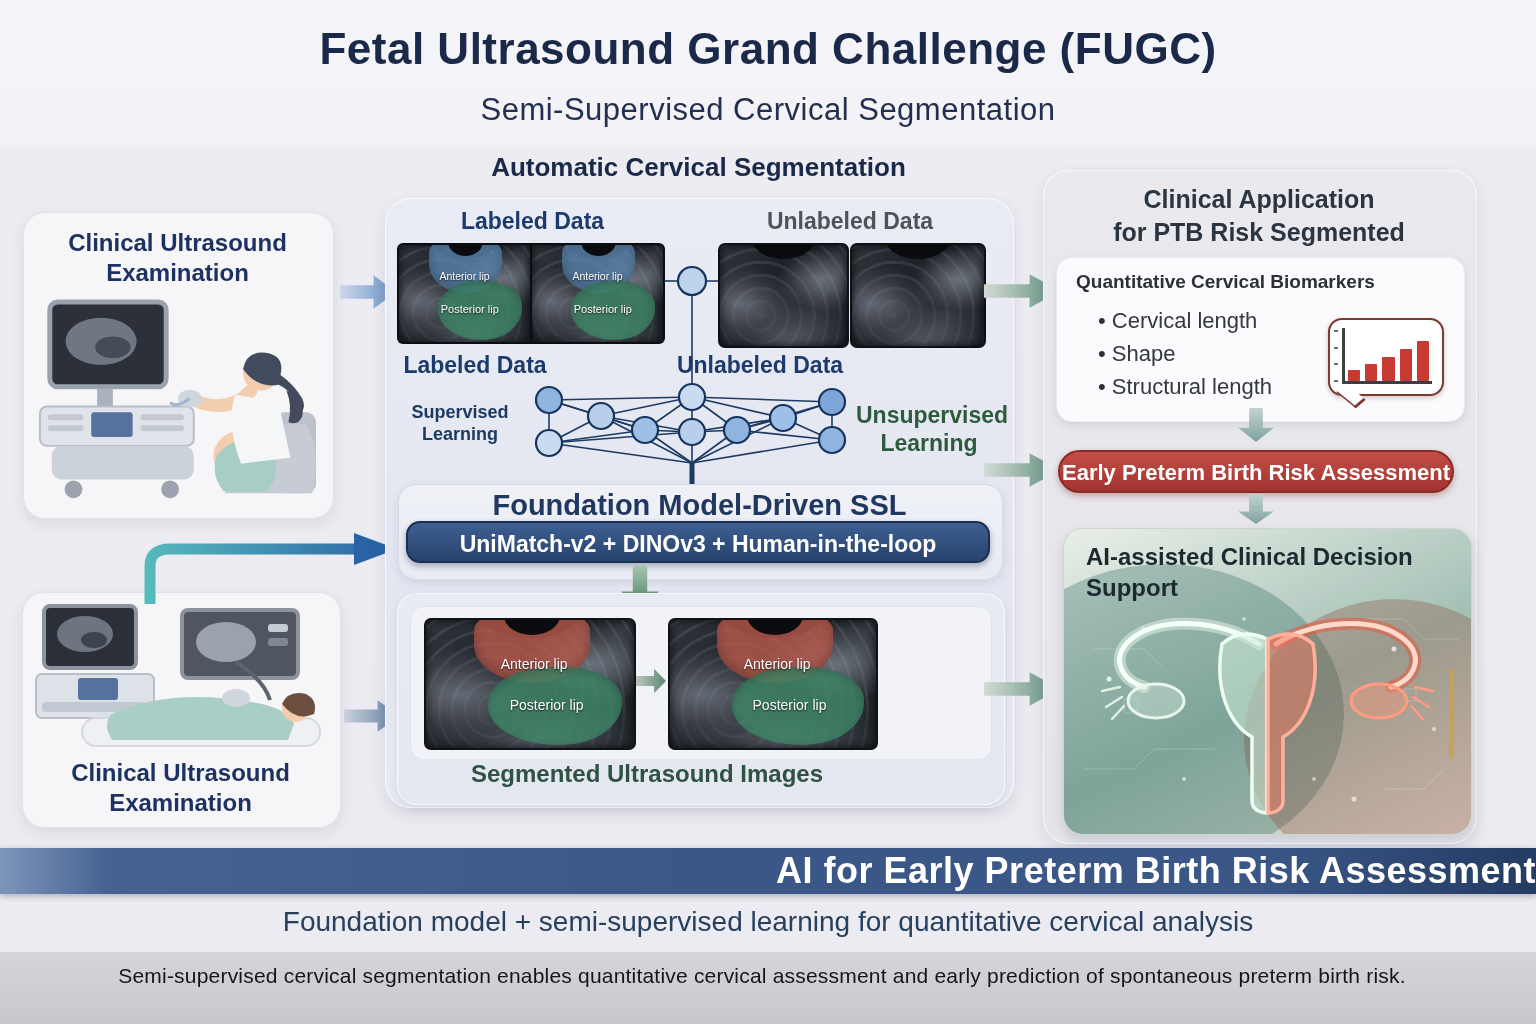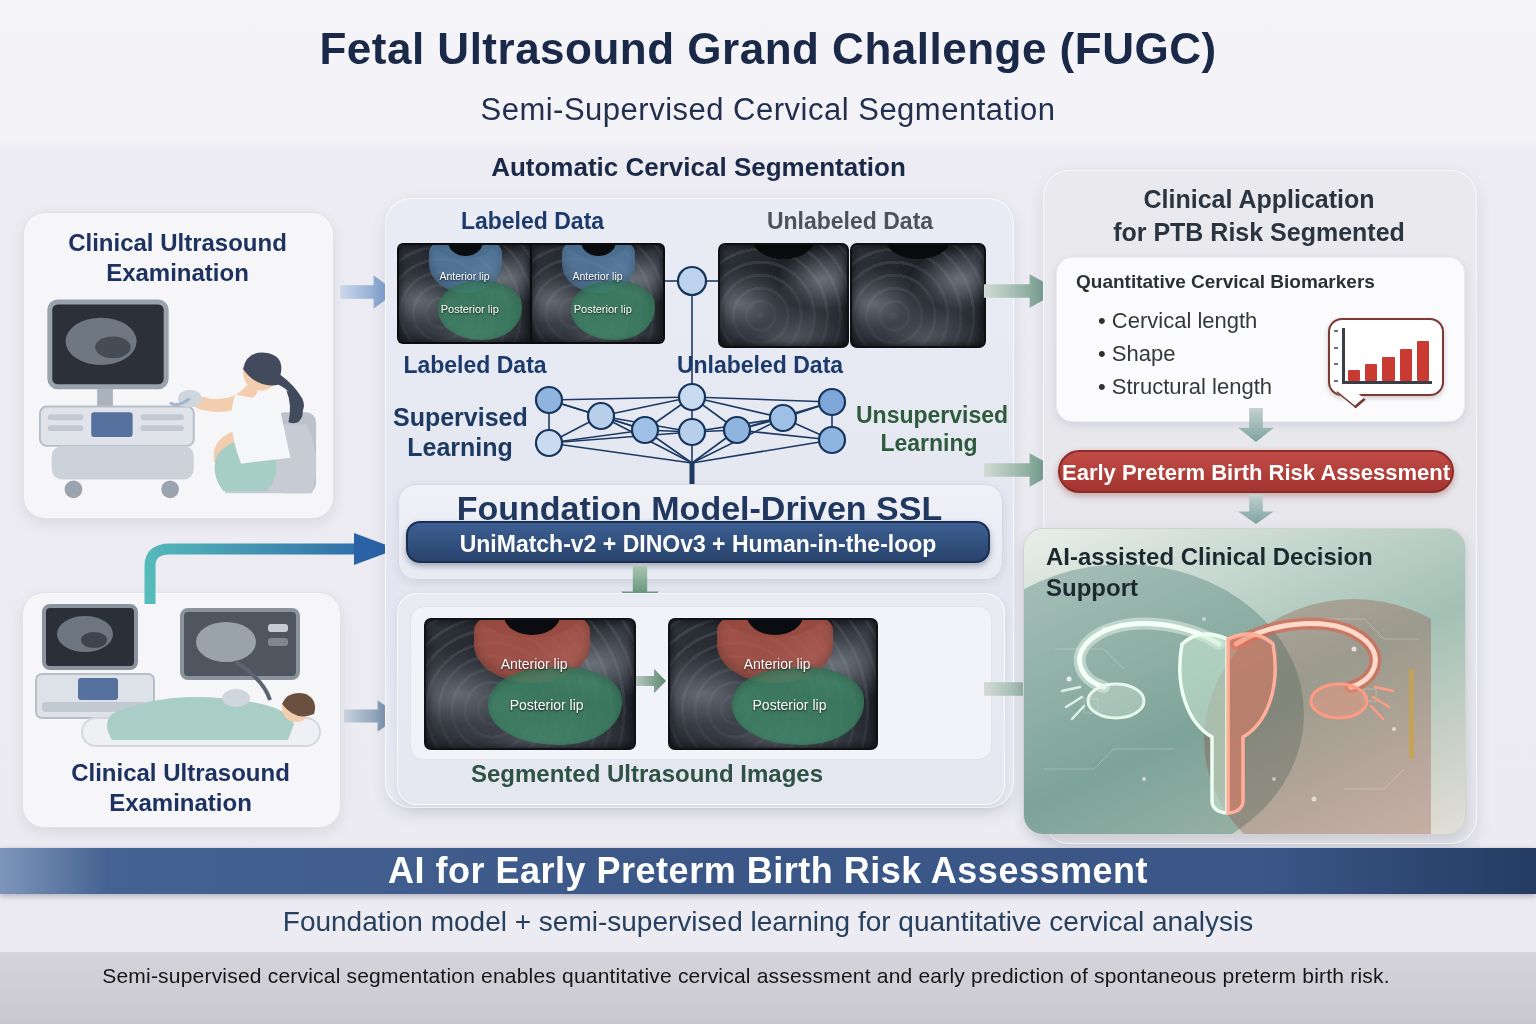--- a/index.html
+++ b/index.html
@@ -51,28 +51,28 @@
   .us-frame{position:relative;flex:1;}
   .us-frame .us{position:absolute;inset:0;border-radius:3px;}
   .unl1{left:718px;top:243px;width:127px;height:101px;border:2px solid #0e1013;}
   .unl2{left:850px;top:243px;width:132px;height:101px;border:2px solid #0e1013;}
 
   .lbl-title{left:400px;top:208px;width:265px;font-size:23px;font-weight:600;color:#1d3a6d;}
   .unl-title{left:718px;top:208px;width:264px;font-size:23px;font-weight:600;color:#4d535c;}
   .lbl-caption{left:360px;top:352px;width:230px;font-size:23px;font-weight:600;color:#1d3a6d;}
   .unl-caption{left:610px;top:352px;width:300px;font-size:23px;font-weight:600;color:#1d3a6d;}
 
-  .supervised{left:393px;top:402px;width:134px;font-size:25px;font-weight:600;color:#1c3a62;line-height:1.2;}
+  .supervised{left:393px;top:402px;width:134px;font-size:18px;font-weight:600;color:#1c3a62;line-height:1.2;}
   .unsupervised{left:856px;top:402px;width:146px;font-size:23px;font-weight:600;color:#2e5b3b;line-height:1.2;}
 
   .net-svg{left:520px;top:255px;width:370px;height:240px;}
 
   .foundation-panel{left:398px;top:484px;width:603px;height:94px;border-radius:18px;
     background:linear-gradient(180deg,#eff1f7,#e9ebf3);border:1px solid #d5d8e4;box-shadow:0 3px 8px rgba(45,55,90,.10);}
-  .foundation-title{left:398px;top:489px;width:603px;font-size:34px;font-weight:bold;color:#20375f;}
+  .foundation-title{left:398px;top:489px;width:603px;font-size:29px;font-weight:bold;color:#20375f;}
   .foundation-pill{left:406px;top:521px;width:584px;height:42px;line-height:42px;border-radius:14px;
     background:linear-gradient(180deg,#3d5f92,#28436c);border:2px solid #1a2f52;box-sizing:border-box;
     color:#fff;font-size:23px;font-weight:bold;text-align:center;box-shadow:0 3px 6px rgba(20,35,70,.35);}
 
   .segmented-outer{left:397px;top:593px;width:606px;height:210px;border-radius:20px;
     background:linear-gradient(180deg,#e9ebf3,#e4e7f0);border:1px solid rgba(255,255,255,.7);box-shadow:0 4px 10px rgba(45,55,90,.10);}
   .segmented-inner{left:410px;top:606px;width:580px;height:152px;border-radius:14px;background:#f2f3f8;border:1px solid #e2e4ee;}
   .seg1{left:424px;top:618px;width:208px;height:128px;border:2px solid #101216;}
   .seg2{left:668px;top:618px;width:206px;height:128px;border:2px solid #101216;}
   .seg-caption{left:397px;top:760px;width:500px;font-size:24px;font-weight:600;color:#2e5243;}
@@ -122,33 +122,33 @@
   .mini-chart{position:absolute;left:12px;top:8px;right:10px;bottom:10px;border-left:3px solid #3b3f45;border-bottom:3px solid #3b3f45;
     display:flex;align-items:flex-end;gap:5px;padding:0 3px;}
   .mini-chart .bar{flex:1;border-radius:1px;}
   .tickset{position:absolute;left:4px;top:10px;bottom:12px;width:6px;display:flex;flex-direction:column;justify-content:space-between;}
   .tickset i{display:block;width:4px;height:2px;background:#6a6f76;}
 
   .risk-pill{left:1058px;top:450px;width:396px;height:43px;line-height:41px;border-radius:22px;
     background:linear-gradient(180deg,#c14d47,#a43430);border:2px solid #8c2b27;box-sizing:border-box;
     color:#fff;font-size:22px;font-weight:600;text-align:center;box-shadow:0 3px 7px rgba(120,40,35,.35);}
 
-  .ai-card{left:1023px;top:528px;width:407px;height:305px;border-radius:20px;overflow:hidden;
+  .ai-card{left:1063px;top:528px;width:407px;height:305px;border-radius:20px;overflow:hidden;
     border:1px solid #cfd4d2;box-shadow:0 5px 12px rgba(45,55,90,.15);
-    background:linear-gradient(155deg,#e9efe9 0%,#c3d5cc 30%,#a3c0b4 55%,#cbd2c8 82%,#e3dfd7 100%);padding-left:34px;}
+    background:linear-gradient(155deg,#e9efe9 0%,#c3d5cc 30%,#a3c0b4 55%,#cbd2c8 82%,#e3dfd7 100%);}
   .ai-title{position:absolute;left:22px;top:12px;width:360px;font-size:24px;font-weight:bold;color:#1c2a30;line-height:1.3;}
   .uterus-svg{position:absolute;left:0;top:0;width:407px;height:305px;}
 
   
   .banner{left:0;top:848px;width:1536px;height:46px;line-height:46px;
     background:linear-gradient(90deg,#7e95ba 0%,#456392 7%,#3a5788 45%,#3a5788 82%,#243c62 100%);
-    color:#fff;font-size:36px;font-weight:bold;text-align:center;letter-spacing:.5px;box-shadow:0 2px 6px rgba(20,30,60,.3);}
+    color:#fff;font-size:36px;font-weight:bold;text-align:right;letter-spacing:.5px;box-shadow:0 2px 6px rgba(20,30,60,.3);}
   .footer-sub{left:0;top:906px;width:1536px;font-size:28px;color:#27405e;}
   .footer-strip{left:0;top:952px;width:1536px;height:72px;background:linear-gradient(180deg,#d5d4da,#c8c7cd);}
-  .footer-note{left:0;top:964px;width:1492px;font-size:21px;color:#161616;letter-spacing:.2px;}
+  .footer-note{left:0;top:964px;width:1492px;font-size:21px;color:#161616;letter-spacing:.2px;padding-left:16px;}
 </style>
 </head>
 <body>
 
 <div class="canvas">
 
   <div class="abs ctr page-title">Fetal Ultrasound Grand Challenge (FUGC)</div>
   <div class="abs ctr page-subtitle">Semi-Supervised Cervical Segmentation</div>
   <div class="abs ctr center-header">Automatic Cervical Segmentation</div>
 

